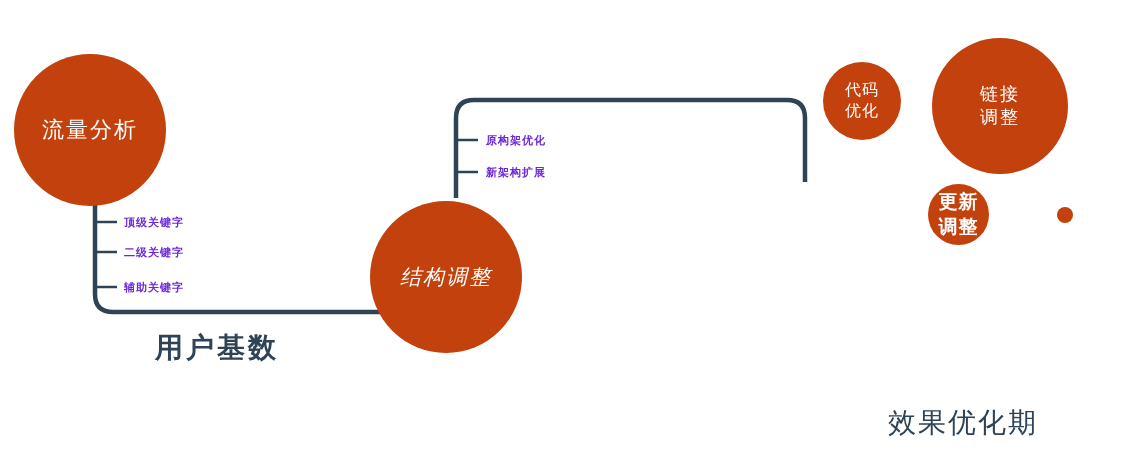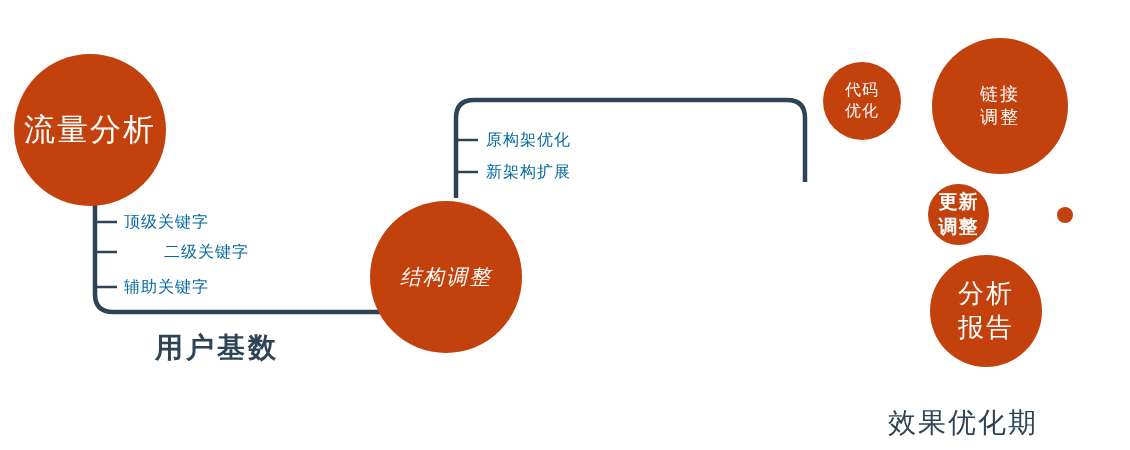--- a/index.html
+++ b/index.html
@@ -25,21 +25,21 @@
     background: #c2410c;
     color: #ffffff;
     display: flex;
     align-items: center;
     justify-content: center;
     text-align: center;
     white-space: pre-line;
     line-height: 1.3;
   }
   
-  .c-traffic   { left: 14px;  top: 54px;  width: 152px; height: 152px; font-size: 31px; letter-spacing: 2px; }
+  .c-traffic   { left: 14px;  top: 54px;  width: 152px; height: 152px; font-size: 22px; letter-spacing: 2px; }
   
   .c-structure { left: 370px; top: 201px; width: 152px; height: 152px; font-size: 21px; letter-spacing: 2px; font-style: italic; }
   
   .c-tracking  { left: 762px; top: 179px; width: 113px; height: 113px; font-size: 26px; letter-spacing: 2px; }
   
   .c-code      { left: 823px; top: 62px;  width: 78px;  height: 78px;  font-size: 16px; letter-spacing: 1px; }
   
   .c-link      { left: 932px; top: 38px;  width: 136px; height: 136px; font-size: 18px; letter-spacing: 2px; }
   
   .c-update    { left: 928px; top: 184px; width: 61px;  height: 61px;  font-size: 19px; font-weight: 700; letter-spacing: 1px; font-family: Liberation Serif, serif; }
@@ -52,29 +52,29 @@
     position: absolute;
     color: #2e4456;
     white-space: nowrap;
   }
   .lbl-keyword-carry { left: 528px; top: 61px;  font-size: 28px; letter-spacing: 3px; }
   .lbl-user-base     { left: 155px; top: 329px; font-size: 28px; font-weight: 700; letter-spacing: 3px; text-align: center; }
   .lbl-effect-period { left: 888px; top: 404px; font-size: 28px; letter-spacing: 2px; }
 
   .tick-label {
     position: absolute;
-    color: #0369a1;
-    font-size: 16px;
-    font-weight: 400;
+    color: #6d28d9;
+    font-size: 11px;
+    font-weight: 700;
     letter-spacing: 1px;
     transform: translateY(-50%);
     white-space: nowrap;
   }
   .t-top  { left: 124px; top: 222px; }
-  .t-mid  { left: 124px; top: 252px; margin-left: 40px; }
+  .t-mid  { left: 124px; top: 252px; }
   .t-aux  { left: 124px; top: 287px; }
   .t-arch { left: 486px; top: 140px; }
   .t-new  { left: 486px; top: 172px; }
 </style>
 </head>
 <body>
 
 <div class="canvas">
 
   <svg class="wires" viewBox="0 0 1130 450">
@@ -93,22 +93,20 @@
 
   <div class="circle c-traffic">流量分析</div>
   <div class="circle c-structure">结构调整</div>
   <div class="circle c-code">代码
 优化</div>
   <div class="circle c-link">链接
 调整</div>
   <div class="circle c-update">更新
 调整</div>
   <div class="circle c-dot"></div>
-  <div class="circle c-report">分析
-报告</div>
 
   <div class="lbl lbl-user-base">用户基数</div>
   <div class="lbl lbl-effect-period">效果优化期</div>
 
   <div class="tick-label t-top">顶级关键字</div>
   <div class="tick-label t-mid">二级关键字</div>
   <div class="tick-label t-aux">辅助关键字</div>
   <div class="tick-label t-arch">原构架优化</div>
   <div class="tick-label t-new">新架构扩展</div>
 

